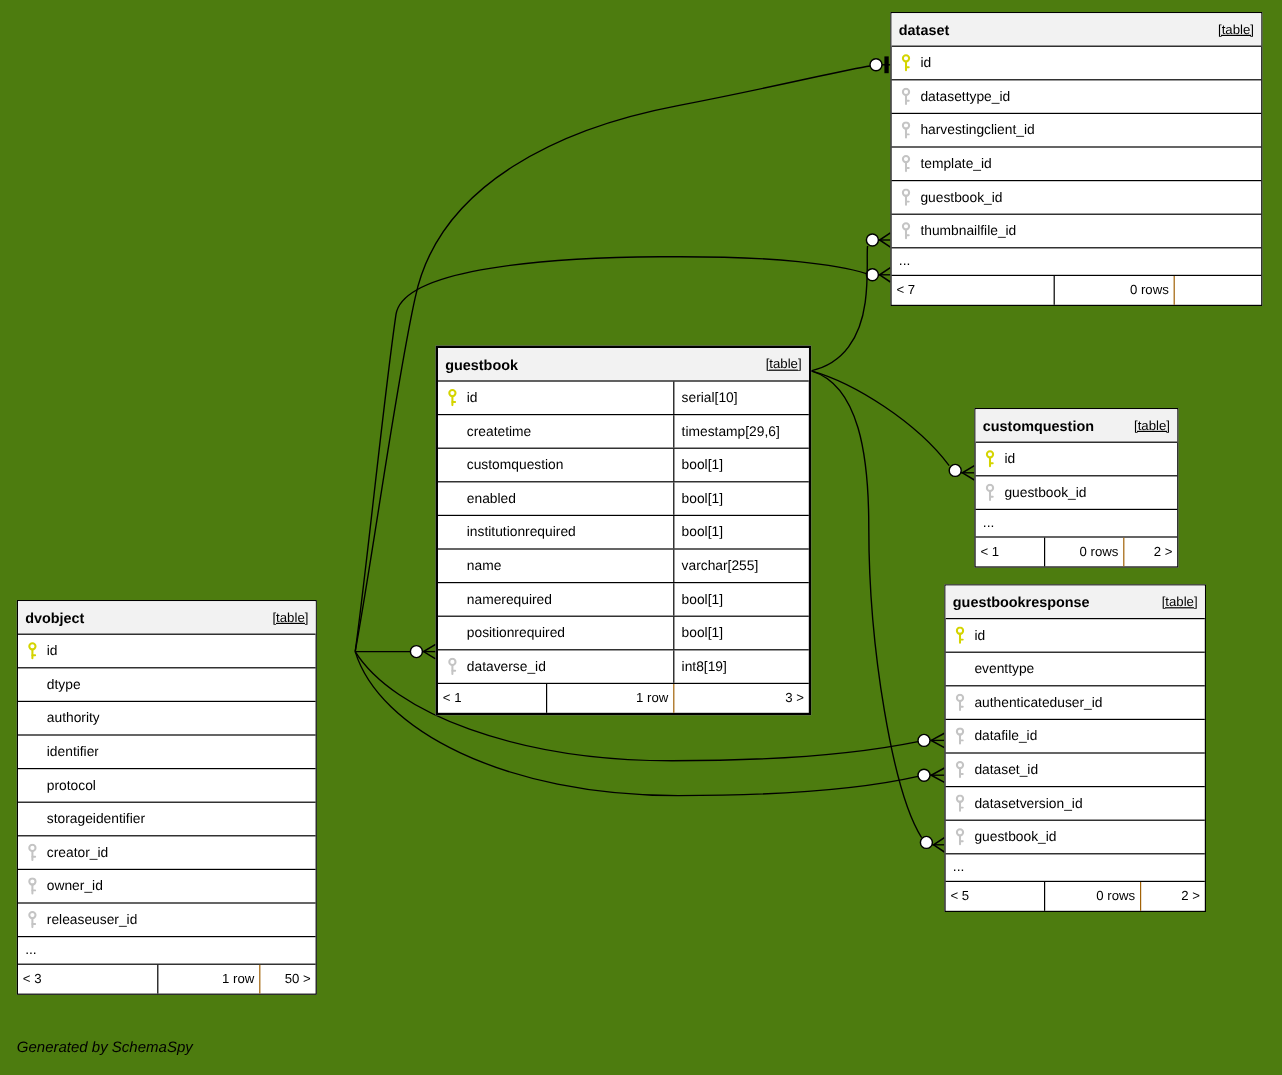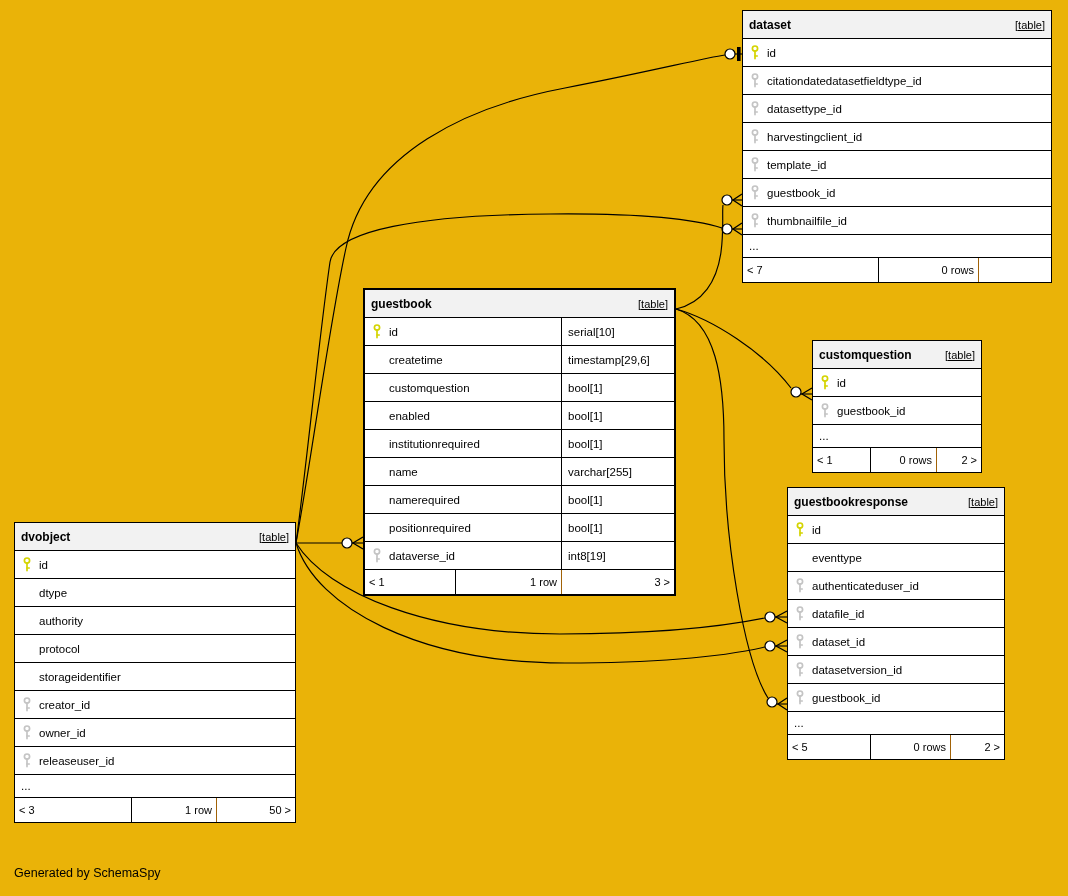--- a/index.html
+++ b/index.html
@@ -1,17 +1,17 @@
 <!DOCTYPE html>
 <html><head>
 <meta charset="utf-8">
 <style>
   html,body{margin:0;padding:0;background:#ffffff;}
   #canvas{
-    position:relative;width:1068px;height:896px;background:#eab308;
+    position:relative;width:1068px;height:896px;background:#4d7c0f;
     font-family:"Liberation Sans","DejaVu Sans",sans-serif;color:#000;
     overflow:hidden;
   }
   #rel-svg{position:absolute;left:0;top:0;width:1068px;height:896px;}
   .tbl{
     position:absolute;background:#ffffff;border:1px solid #000;
     box-sizing:border-box;font-size:11.5px;
   }
   .tbl.focus{border-width:2px;margin-top:24px;}
   .hdr{
@@ -26,21 +26,21 @@
   .focus .namecell{border-right:1px solid #000;}
   .keyslot{width:24px;display:flex;align-items:center;justify-content:center;flex:0 0 24px;}
   .cname{white-space:nowrap;overflow:hidden;}
   .ctype{flex:0 0 112px;display:flex;align-items:center;padding-left:6px;box-sizing:border-box;white-space:nowrap;}
   .dots{height:23px;border-bottom:1px solid #000;display:flex;align-items:center;padding-left:6px;box-sizing:border-box;}
   .ftr{height:24px;display:flex;align-items:stretch;font-size:11px;box-sizing:border-box;}
   .fcell{display:flex;align-items:center;box-sizing:border-box;}
   .fcell.c1{padding-left:4px;justify-content:flex-start;border-right:1px solid #000;}
   .fcell.c2{padding-right:4px;justify-content:flex-end;border-right:1px solid #a16207;}
   .fcell.c3{flex:1;padding-right:4px;justify-content:flex-end;}
-  #note{position:absolute;left:14px;top:866px;font-size:12.5px;}
+  #note{position:absolute;left:14px;top:866px;font-size:12.5px;font-style:italic;}
 </style>
 </head>
 <body>
 
 <div id="canvas">
   <svg id="rel-svg" xmlns="http://www.w3.org/2000/svg">
       <g>
         <path d="M 296 543 C 312 455 330 320 346 248 C 366 152 470 106 565 88 C 648 72 704 58 725 55" fill="none" stroke="#000000" stroke-width="1.15"></path>
         <line x1="730" y1="54" x2="742" y2="54" stroke="#000000" stroke-width="1.15"></line>
         <rect x="737" y="47" width="3.6" height="14" fill="#000000"></rect>
@@ -109,32 +109,20 @@
         </div>
         <div class="row">
           <div class="namecell">
             <div class="keyslot">
               <svg width="10" height="15" viewBox="0 0 10 15">
                 <circle cx="5" cy="3.6" r="2.6" fill="none" stroke="#c4c4c4" stroke-width="1.7"></circle>
                 <line x1="5" y1="6.2" x2="5" y2="13.6" stroke="#c4c4c4" stroke-width="1.7" stroke-linecap="round"></line>
                 <line x1="5" y1="11" x2="7.3" y2="11" stroke="#c4c4c4" stroke-width="1.6" stroke-linecap="round"></line>
               </svg>
             </div>
-            <span class="cname">citationdatedatasetfieldtype_id</span>
-          </div>
-        </div>
-        <div class="row">
-          <div class="namecell">
-            <div class="keyslot">
-              <svg width="10" height="15" viewBox="0 0 10 15">
-                <circle cx="5" cy="3.6" r="2.6" fill="none" stroke="#c4c4c4" stroke-width="1.7"></circle>
-                <line x1="5" y1="6.2" x2="5" y2="13.6" stroke="#c4c4c4" stroke-width="1.7" stroke-linecap="round"></line>
-                <line x1="5" y1="11" x2="7.3" y2="11" stroke="#c4c4c4" stroke-width="1.6" stroke-linecap="round"></line>
-              </svg>
-            </div>
             <span class="cname">datasettype_id</span>
           </div>
         </div>
         <div class="row">
           <div class="namecell">
             <div class="keyslot">
               <svg width="10" height="15" viewBox="0 0 10 15">
                 <circle cx="5" cy="3.6" r="2.6" fill="none" stroke="#c4c4c4" stroke-width="1.7"></circle>
                 <line x1="5" y1="6.2" x2="5" y2="13.6" stroke="#c4c4c4" stroke-width="1.7" stroke-linecap="round"></line>
                 <line x1="5" y1="11" x2="7.3" y2="11" stroke="#c4c4c4" stroke-width="1.6" stroke-linecap="round"></line>
@@ -391,21 +379,21 @@
             <span class="cname">guestbook_id</span>
           </div>
         </div>
         <div class="dots">...</div>
         <div class="ftr">
           <span class="fcell c1" style="flex: 0 0 83px;">&lt; 5</span>
           <span class="fcell c2" style="flex: 0 0 80px;">0 rows</span>
           <span class="fcell c3">2 &gt;</span>
         </div>
       </div>
-      <div class="tbl" style="left: 14px; top: 522px; width: 282px;">
+      <div class="tbl" style="left: 14px; top: 500px; width: 250px;">
         <div class="hdr" style="background: rgb(242, 242, 242);">
           <span class="tname">dvobject</span>
           <span class="ttag">[table]</span>
         </div>
         <div class="row">
           <div class="namecell">
             <div class="keyslot">
               <svg width="10" height="15" viewBox="0 0 10 15">
                 <circle cx="5" cy="3.6" r="2.6" fill="none" stroke="#d4d400" stroke-width="1.7"></circle>
                 <line x1="5" y1="6.2" x2="5" y2="13.6" stroke="#d4d400" stroke-width="1.7" stroke-linecap="round"></line>
@@ -418,20 +406,26 @@
         <div class="row">
           <div class="namecell">
             <div class="keyslot"></div>
             <span class="cname">dtype</span>
           </div>
         </div>
         <div class="row">
           <div class="namecell">
             <div class="keyslot"></div>
             <span class="cname">authority</span>
+          </div>
+        </div>
+        <div class="row">
+          <div class="namecell">
+            <div class="keyslot"></div>
+            <span class="cname">identifier</span>
           </div>
         </div>
         <div class="row">
           <div class="namecell">
             <div class="keyslot"></div>
             <span class="cname">protocol</span>
           </div>
         </div>
         <div class="row">
           <div class="namecell">

